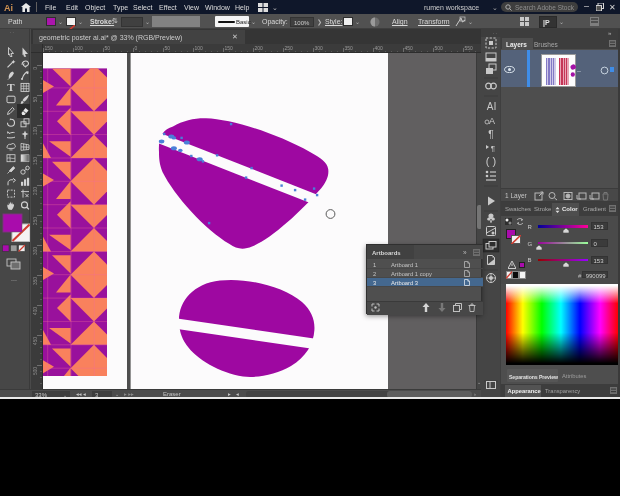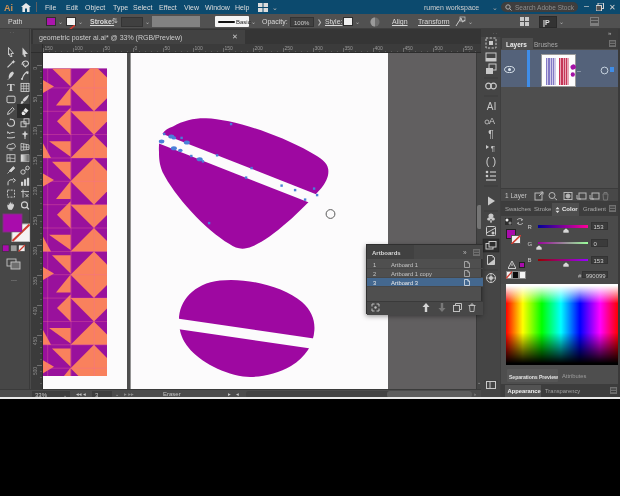--- a/index.html
+++ b/index.html
@@ -2,21 +2,21 @@
 <html><head><meta charset="utf-8"><style>
 *{margin:0;padding:0;box-sizing:border-box}
 html,body{width:620px;height:496px;background:#000;overflow:hidden;font-family:"Liberation Sans",sans-serif}
 .abs{position:absolute}
 #app{position:absolute;left:0;top:0;width:620px;height:398px;background:#4A4A4A;overflow:hidden}
 .t{color:#DEDEDE;font-size:7px;line-height:1}
 </style></head>
 <body>
 <div id="app">
 
-<div class="abs" style="left:0;top:0;width:620px;height:14px;background:#0c4a6e">
+<div class="abs" style="left:0;top:0;width:620px;height:14px;background:#0f172a">
   <span class="abs" style="left:4px;top:3px;font-size:9px;font-weight:bold;color:#CE9152">Ai</span>
   <svg class="abs" style="left:21px;top:2.5px" width="10" height="9" viewBox="0 0 10 9">
         <path d="M5 0 L10 4 L8.6 4 L8.6 9 L6 9 L6 5.6 L4 5.6 L4 9 L1.4 9 L1.4 4 L0 4 Z" fill="#E8E8E8"></path>
       </svg>
   <div class="abs" style="left:36px;top:2px;width:1px;height:10px;background:#615F60"></div>
   <span class="abs t" style="left:45px;top:4px">File</span>
   <span class="abs t" style="left:66px;top:4px">Edit</span>
   <span class="abs t" style="left:85px;top:4px">Object</span>
   <span class="abs t" style="left:113px;top:4px">Type</span>
   <span class="abs t" style="left:133px;top:4px">Select</span>

